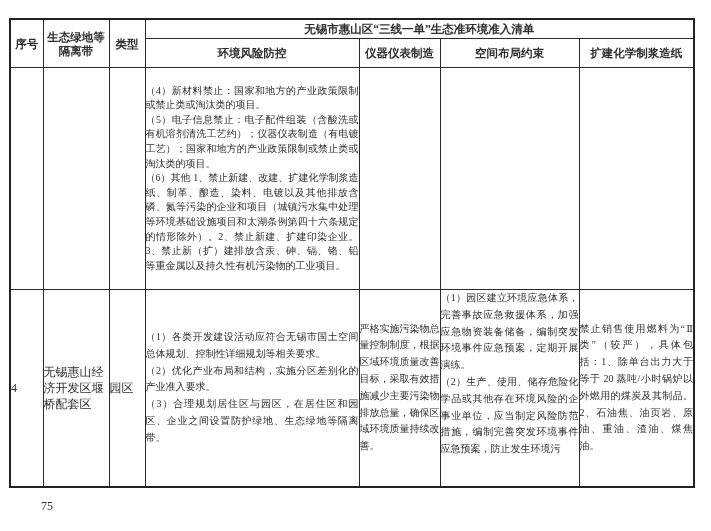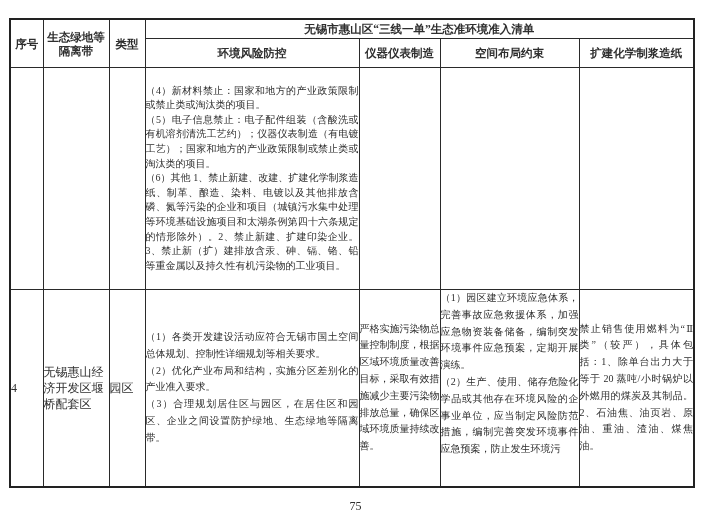--- a/index.html
+++ b/index.html
@@ -35,21 +35,21 @@
     white-space:pre-wrap; word-break:break-all;
     vertical-align:top;
   }
   tr.row2 td.body-text { line-height:16.8px; vertical-align:middle; }
   td.center-cell {
     font-size:12px; vertical-align:middle;
     padding:2px 7px; line-height:16px; word-break:break-all;
   }
   .page-number {
     position:absolute; left:0; right:0; top:499px;
-    text-align:center; font-size:12px; color:#2e2e2e;
+    text-align:left; font-size:12px; color:#2e2e2e;padding-left:41px;
   }
 </style>
 </head>
 <body>
 
 <div class="page">
 
   <table class="doc">
     <colgroup>
       <col style="width:33px">

